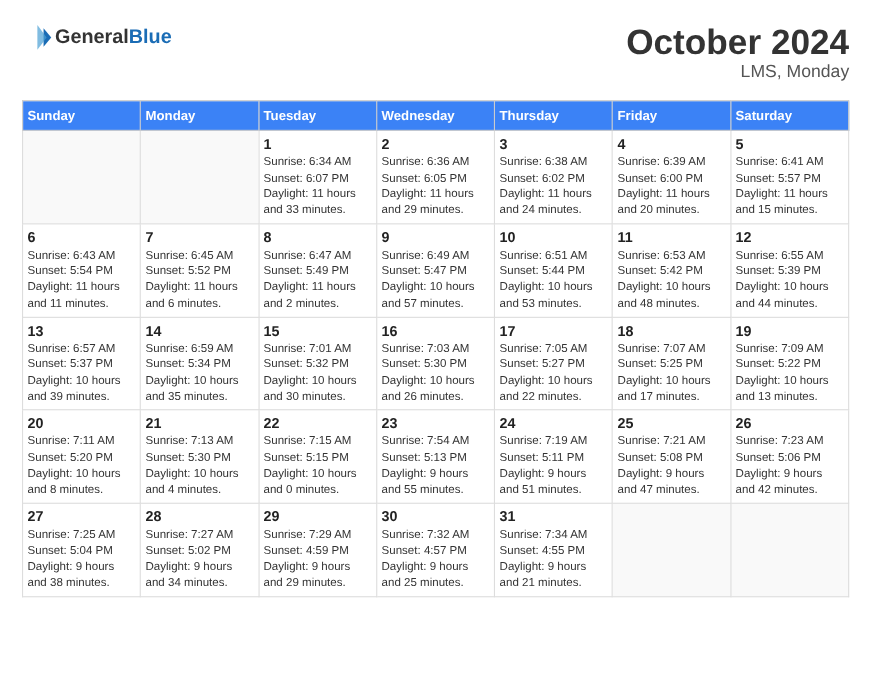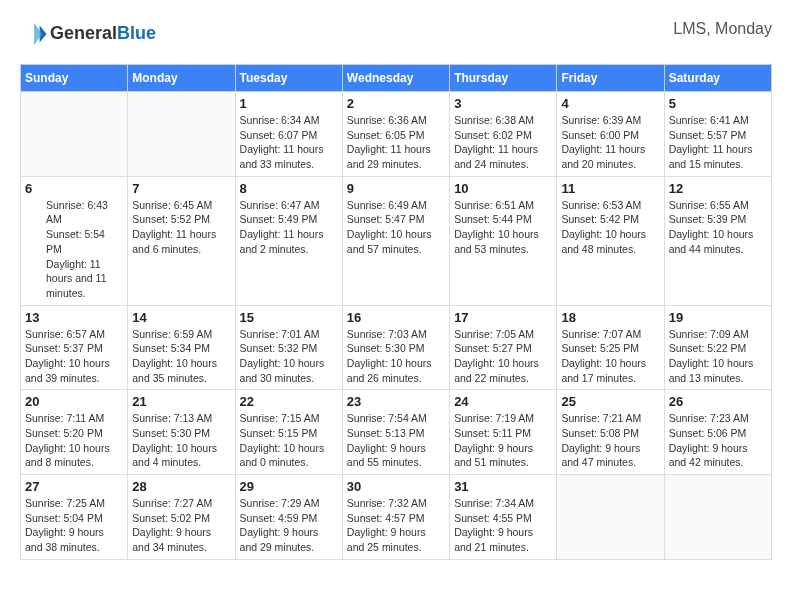--- a/index.html
+++ b/index.html
@@ -97,20 +97,21 @@
     <svg class="logo-icon" viewBox="0 0 40 40">
       <polygon points="28,8 38,20 28,32" fill="#1a6cb5"></polygon>
       <polygon points="20,4 32,20 20,36" fill="#4a9fd4" opacity="0.7"></polygon>
     </svg>
     <div class="logo-text">
       <span>General</span>
       <span>Blue</span>
     </div>
   </div>
   <div class="title-block">
+    <h1>October 2024</h1>
     <h2>LMS, Monday</h2>
   </div>
 </div>
 
 <table class="calendar">
   <thead>
     <tr>
     <th>Sunday</th>
         <th>Monday</th>
         <th>Tuesday</th>
@@ -151,21 +152,21 @@
         <td>
           <div class="day-number">5</div>
           <div class="day-info" style="white-space: pre-line;">Sunrise: 6:41 AM
 Sunset: 5:57 PM
 Daylight: 11 hours and 15 minutes.</div>
         </td>
       </tr>
       <tr>
         <td>
           <div class="day-number">6</div>
-          <div class="day-info" style="white-space: pre-line; margin-left: 21px;">Sunrise: 6:43 AM
+          <div class="day-info" style="white-space: pre-line;">Sunrise: 6:43 AM
 Sunset: 5:54 PM
 Daylight: 11 hours and 11 minutes.</div>
         </td>
         <td>
           <div class="day-number">7</div>
           <div class="day-info" style="white-space: pre-line;">Sunrise: 6:45 AM
 Sunset: 5:52 PM
 Daylight: 11 hours and 6 minutes.</div>
         </td>
         <td>

